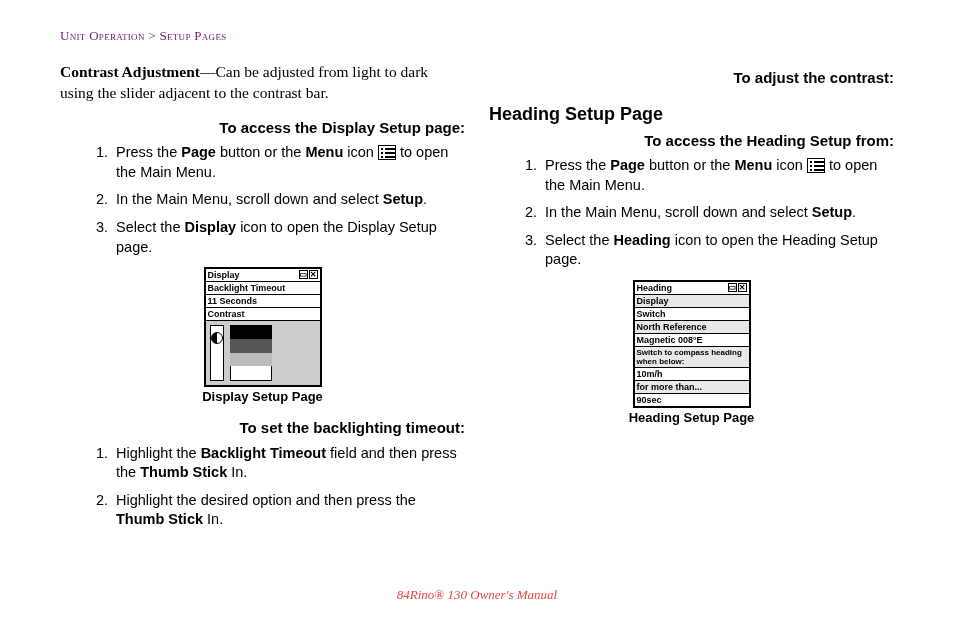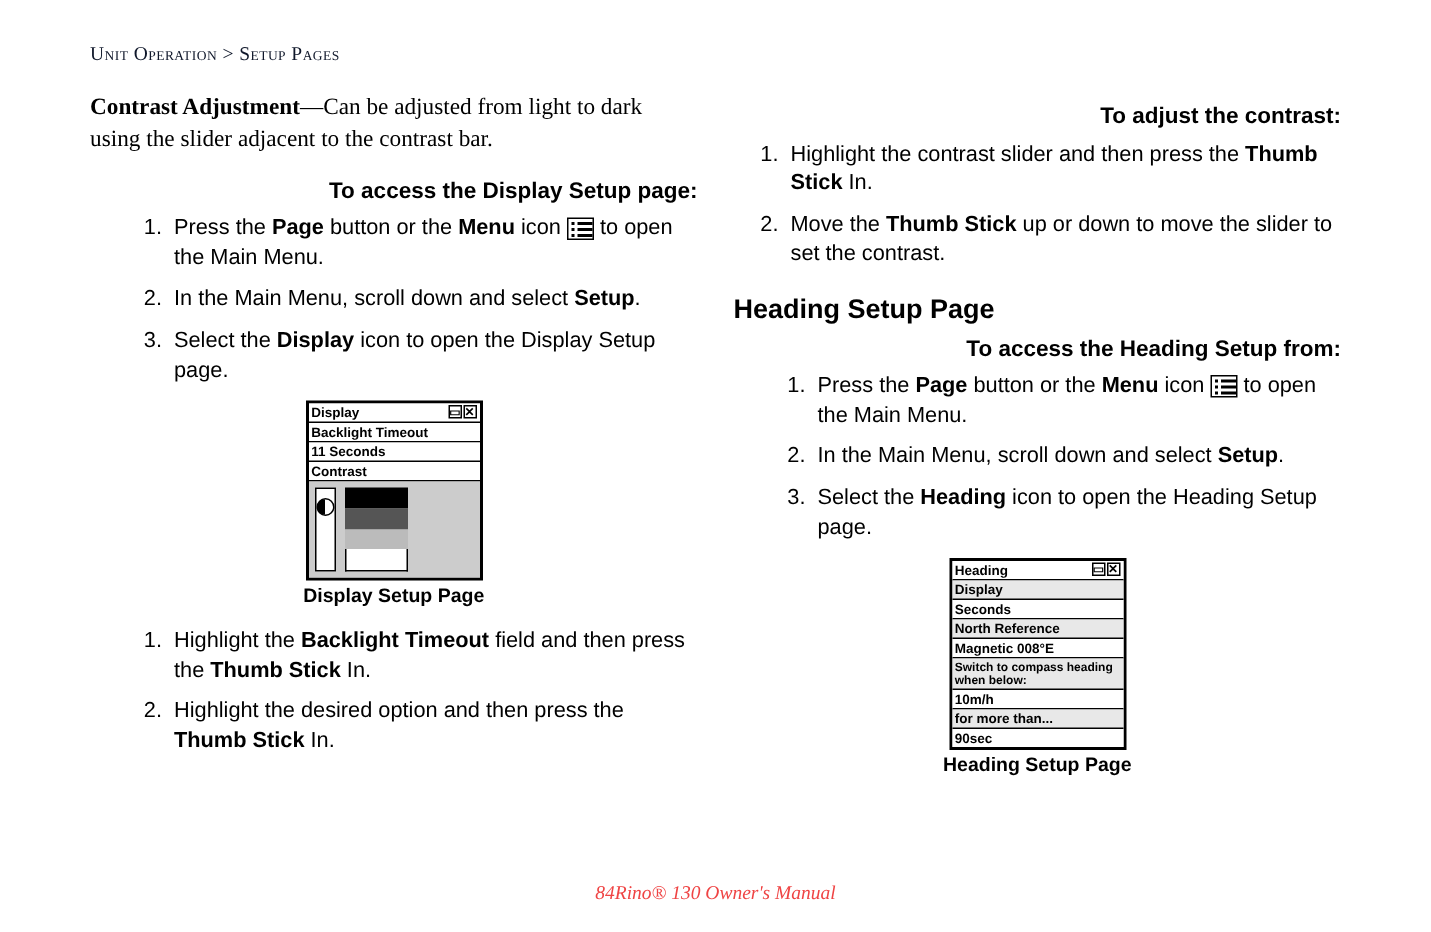--- a/index.html
+++ b/index.html
@@ -8,21 +8,21 @@
     height: 621px;
     background: #fff;
     font-family: Georgia, 'Times New Roman', serif;
     color: #000;
     position: relative;
     padding: 28px 60px 22px 60px;
   }
   .breadcrumb {
     font-family: Georgia, serif;
     font-variant: small-caps;
-    color: #0f172a;
+    color: #701a75;
     font-size: 13px;
     margin-bottom: 18px;
     letter-spacing: 0.3px;
   }
   .cols {
     display: flex;
     gap: 24px;
   }
   .col { flex: 1; }
   .body-text {
@@ -199,40 +199,33 @@
               <div class="g1"></div>
               <div class="g2"></div>
               <div class="g3"></div>
               <div class="g4"></div>
             </div>
         </div>
       </div>
       <div class="figcap">Display Setup Page</div>
     </div>
 
+    <div class="proc-head">To set the backlighting timeout:</div>
     <ol class="steps">
       <li>
         <span>Highlight the </span><span class="b">Backlight Timeout</span><span> field and then press the </span><span class="b">Thumb Stick</span><span> In.</span>
       </li>
       <li>
         <span>Highlight the desired option and then press the </span><span class="b">Thumb Stick</span><span> In.</span>
       </li>
     </ol>
   </div>
 
   <div class="col">
     <div class="proc-head" style="margin-left:0">To adjust the contrast:</div>
-    <ol class="steps" style="padding-left:34px">
-      <li>
-        <span>Highlight the contrast slider and then press the </span><span class="b">Thumb Stick</span><span> In.</span>
-      </li>
-      <li>
-        <span>Move the </span><span class="b">Thumb Stick</span><span> up or down to move the slider to set the contrast.</span>
-      </li>
-    </ol>
 
     <div class="section-head">Heading Setup Page</div>
 
     <div class="proc-head" style="margin-left:18px">To access the Heading Setup from:</div>
     <ol class="steps">
       <li>
         <span>Press the </span><span class="b">Page</span><span> button or the </span><span class="b">Menu</span><span> icon </span><span class="menu-icon"></span><span> to open the Main Menu.</span>
       </li>
       <li>
         <span>In the Main Menu, scroll down and select </span><span class="b">Setup</span><span>.</span>
@@ -245,21 +238,21 @@
     <div class="figwrap">
       <div class="heading-mock">
         <div class="hm-row hm-title">
             <span>Heading</span>
             <span class="wb">
               <span>▭</span>
               <span>✕</span>
             </span>
           </div>
         <div class="hm-row hm-lbl">Display</div>
-        <div class="hm-row">Seconds</div>
+        <div class="hm-row">Switch</div>
         <div class="hm-row hm-lbl">North Reference</div>
         <div class="hm-row">Magnetic      008°E</div>
         <div class="hm-row hm-lbl" style="font-size:8px">Switch to compass heading when below:</div>
         <div class="hm-row">10m/h</div>
         <div class="hm-row hm-lbl">for more than...</div>
         <div class="hm-row" style="border-bottom:none">90sec</div>
       </div>
       <div class="figcap">Heading Setup Page</div>
     </div>
   </div>

